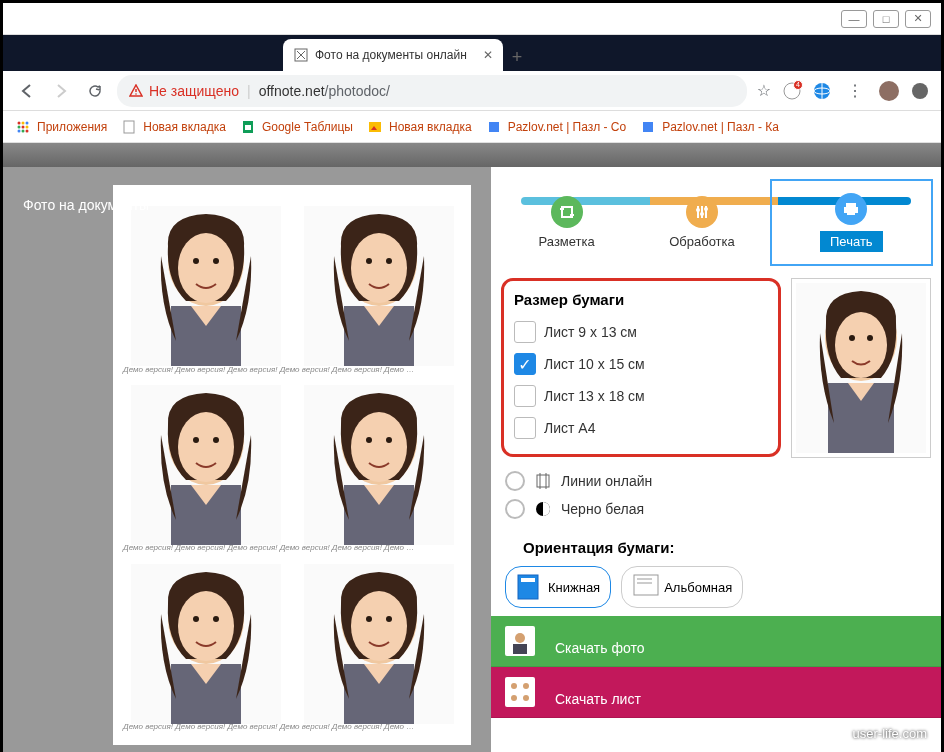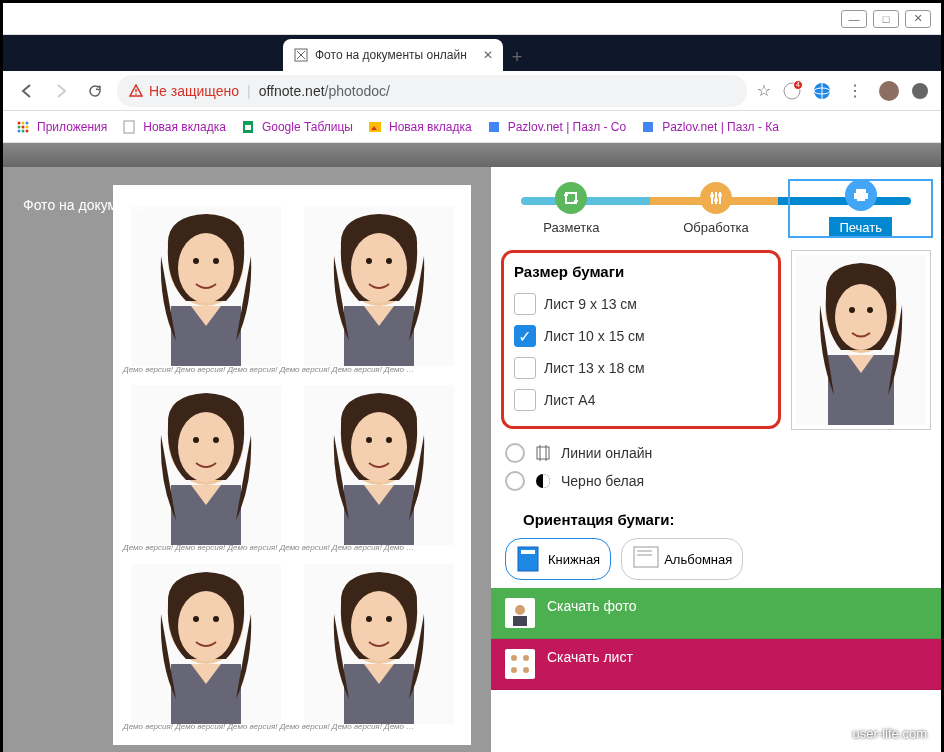--- a/index.html
+++ b/index.html
@@ -22,21 +22,21 @@
 .url-area { flex: 1; height: 30px; background: #f1f3f4; border-radius: 15px; display: flex; align-items: center; padding: 16px 12px; gap: 8px; font-size: 14px; }
 .not-secure { color: #d93025; display: flex; align-items: center; gap: 6px; }
 .url-sep { color: #ccc; }
 .url-text { color: #5f6368; }
 .url-domain { color: #333; }
 .addr-right { display: flex; align-items: center; gap: 12px; }
 .star-icon { color: #5f6368; }
 .badge-icon { position: relative; }
 .badge-dot { position: absolute; top: -2px; right: -2px; width: 10px; height: 10px; background: #d93025; border-radius: 50%; border: 1px solid #fff; font-size: 7px; color: #fff; display: flex; align-items: center; justify-content: center; }
 
-.bookmarks-bar { height: 32px; background: #fff; display: flex; align-items: center; padding: 0 12px; gap: 14px; font-size: 12px; color: #a21caf; border-bottom: 1px solid #e0e0e0; overflow: hidden; }
+.bookmarks-bar { height: 32px; background: #fff; display: flex; align-items: center; padding: 0 12px; gap: 14px; font-size: 12px; color: #c2410c; border-bottom: 1px solid #e0e0e0; overflow: hidden; }
 .bm-item { display: flex; align-items: center; gap: 6px; white-space: nowrap; cursor: pointer; }
 .bm-icon { width: 16px; height: 16px; display: flex; align-items: center; justify-content: center; }
 
 .content { display: flex; height: calc(100% - 140px); background: #999; }
 .left-panel { width: 488px; background: #999; position: relative; }
 .left-header { position: absolute; top: 30px; left: 20px; color: #fff; font-size: 14px; z-index: 2; }
 .header-strip { height: 24px; background: linear-gradient(to bottom, #888, #666); }
 
 .paper { background: #fff; margin: 18px 20px 0 110px; height: 560px; padding: 14px 10px; display: grid; grid-template-columns: 1fr 1fr; gap: 4px 8px; }
 .photo-cell { position: relative; display: flex; align-items: center; justify-content: center; }
@@ -45,21 +45,21 @@
 .right-panel { flex: 1; background: #fff; display: flex; flex-direction: column; }
 .steps { display: flex; align-items: center; padding: 12px 8px; position: relative; }
 .step-line { position: absolute; top: 30px; left: 30px; right: 30px; height: 8px; background: linear-gradient(to right, #5bc0de 0%, #5bc0de 33%, #f0ad4e 33%, #f0ad4e 66%, #0288d1 66%, #0288d1 100%); border-radius: 4px; z-index: 0; }
 .step { flex: 1; text-align: center; z-index: 1; }
 .step-circle { width: 32px; height: 32px; border-radius: 50%; margin: 0 auto 6px; display: flex; align-items: center; justify-content: center; }
 .step-circle.crop { background: #5cb85c; }
 .step-circle.proc { background: #f0ad4e; }
 .step-circle.print { background: #42a5f5; }
 .step-label { font-size: 13px; color: #333; }
 .step.active .step-label { background: #0288d1; color: #fff; padding: 3px 10px; display: inline-block; }
-.step.active { outline: 2px solid #42a5f5; outline-offset: -2px; padding: 0; }
+.step.active { outline: 2px solid #42a5f5; outline-offset: -2px; padding: 14px; }
 
 .options-row { display: flex; gap: 10px; padding: 0 10px; }
 .paper-size-box { border: 3px solid #d93025; border-radius: 12px; padding: 10px; margin: 0 0 10px 0; flex: 1; }
 .section-title { font-weight: bold; font-size: 15px; margin-bottom: 8px; }
 .check-row { display: flex; align-items: center; gap: 8px; padding: 5px 0; cursor: pointer; }
 .checkbox { width: 22px; height: 22px; border: 1px solid #bbb; border-radius: 3px; background: #fff; display: flex; align-items: center; justify-content: center; }
 .checkbox.checked { background: #1e88e5; border-color: #1e88e5; color: #fff; font-size: 16px; }
 .check-label { font-size: 14px; color: #333; }
 
 .preview-photo { width: 140px; height: 180px; border: 1px solid #ccc; padding: 4px; }
@@ -68,21 +68,21 @@
 .radio-row { display: flex; align-items: center; gap: 8px; padding: 4px 0; cursor: pointer; }
 .radio { width: 20px; height: 20px; border: 2px solid #bbb; border-radius: 50%; }
 .radio-icon { width: 20px; height: 20px; display: flex; align-items: center; justify-content: center; }
 
 .orient-title { font-weight: bold; font-size: 15px; padding: 6px 32px; }
 .orient-row { display: flex; gap: 10px; padding: 4px 14px 8px; }
 .orient-btn { border: 1px solid #ccc; border-radius: 16px; padding: 6px 10px; display: flex; align-items: center; gap: 8px; font-size: 13px; cursor: pointer; }
 .orient-btn.active { border-color: #1e88e5; }
 .orient-icon { width: 24px; height: 28px; }
 
-.dl-btn { padding: 10px 14px; color: #fff; font-size: 14px; display: flex; align-items: flex-start; gap: 12px; cursor: pointer; border-bottom: 1px solid rgba(0,0,0,0.1); }
+.dl-btn { padding: 10px 14px; color: #fff; font-size: 14px; display: flex; align-items: flex-end; gap: 20px; cursor: pointer; border-bottom: 1px solid rgba(0,0,0,0.1); }
 .dl-btn.green { background: #4caf50; }
 .dl-btn.red { background: #c2185b; }
 .dl-thumb { width: 30px; height: 30px; background: #fff; border-radius: 2px; display: flex; align-items: center; justify-content: center; }
 
 .watermark-site { position: absolute; bottom: 8px; right: 14px; color: #fff; font-size: 13px; text-shadow: 0 0 3px #000; z-index: 10; }
 
 svg { display: block; }
 </style>
 </head>
 <body>

